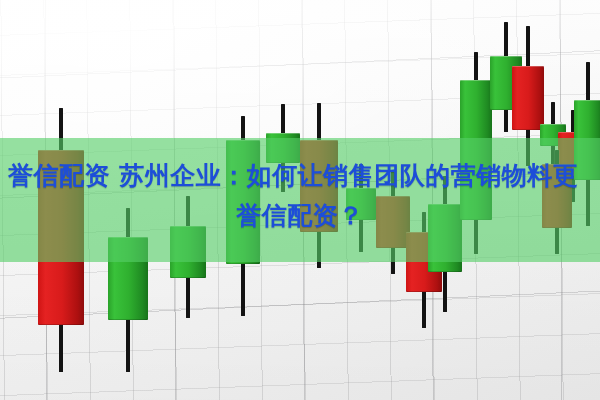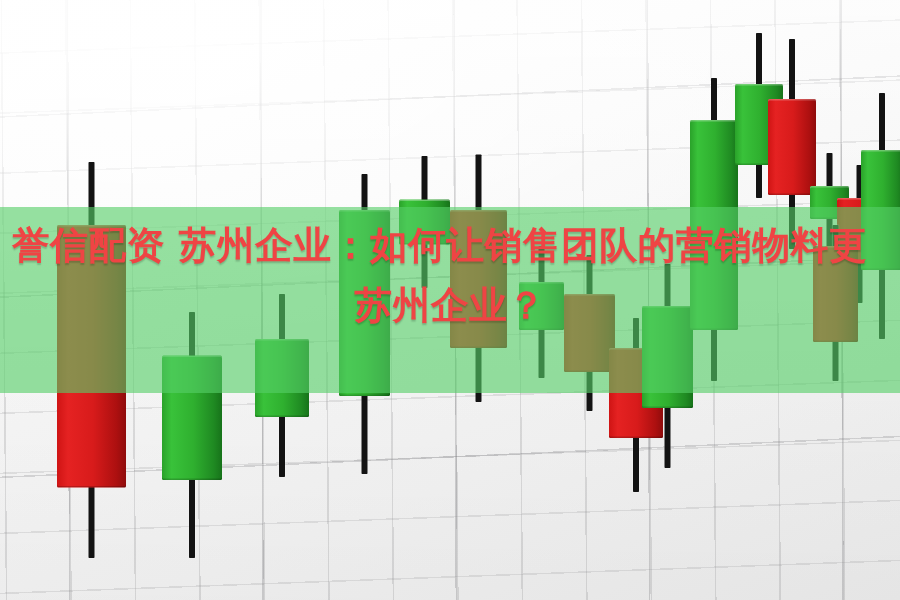--- a/index.html
+++ b/index.html
@@ -183,18 +183,18 @@
         <div class="body down" style="left: 0px; width: 30px; top: 164px; height: 64px;"></div>
       </div>
       <div class="candle" style="left: 574px; top: 0px; width: 28px; height: 400px;">
         <div class="wick" style="left: 12px; top: 62px; height: 164px;"></div>
         <div class="body up" style="left: 0px; width: 28px; top: 100px; height: 80px;"></div>
       </div>
     </div>
 
   <div class="band" id="band" style="top: 138px; height: 124px; background: rgba(86, 206, 104, 0.62);"></div>
 
-  <div class="headline" id="headline" style="top: 144px; color: #ef4444;">
+  <div class="headline" id="headline" style="top: 156px; color: #1d4ed8;">
     <span class="l1">誉信配资 苏州企业：如何让销售团队的营销物料更</span>
-    <span class="l2">苏州企业？</span>
+    <span class="l2">誉信配资？</span>
   </div>
 
 </div>
 
 </body></html>

